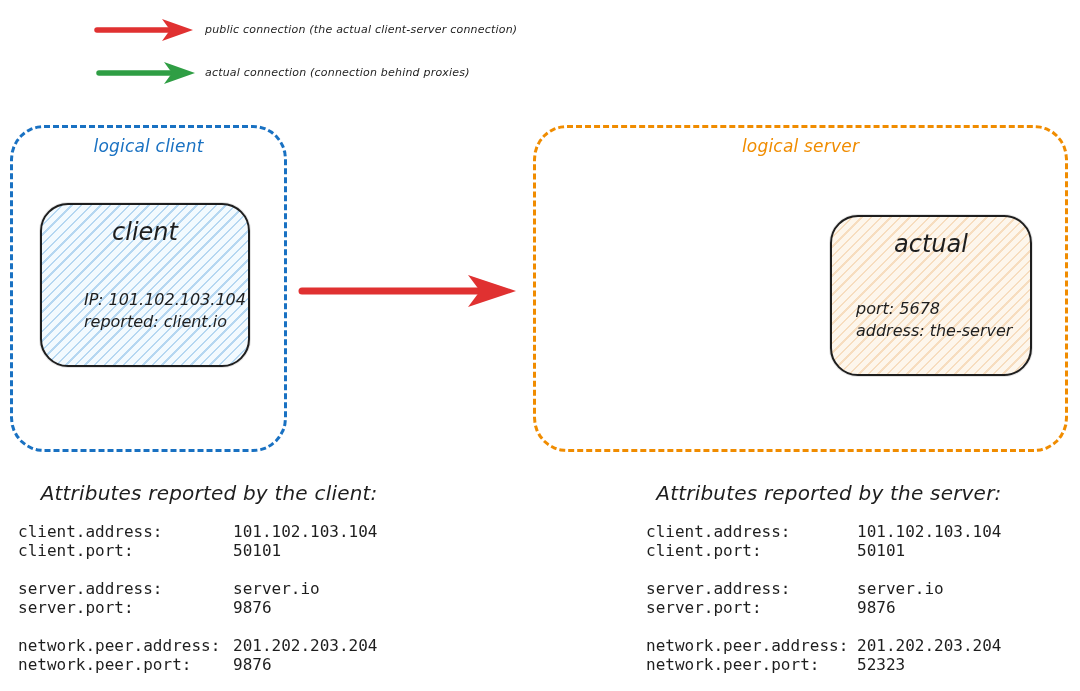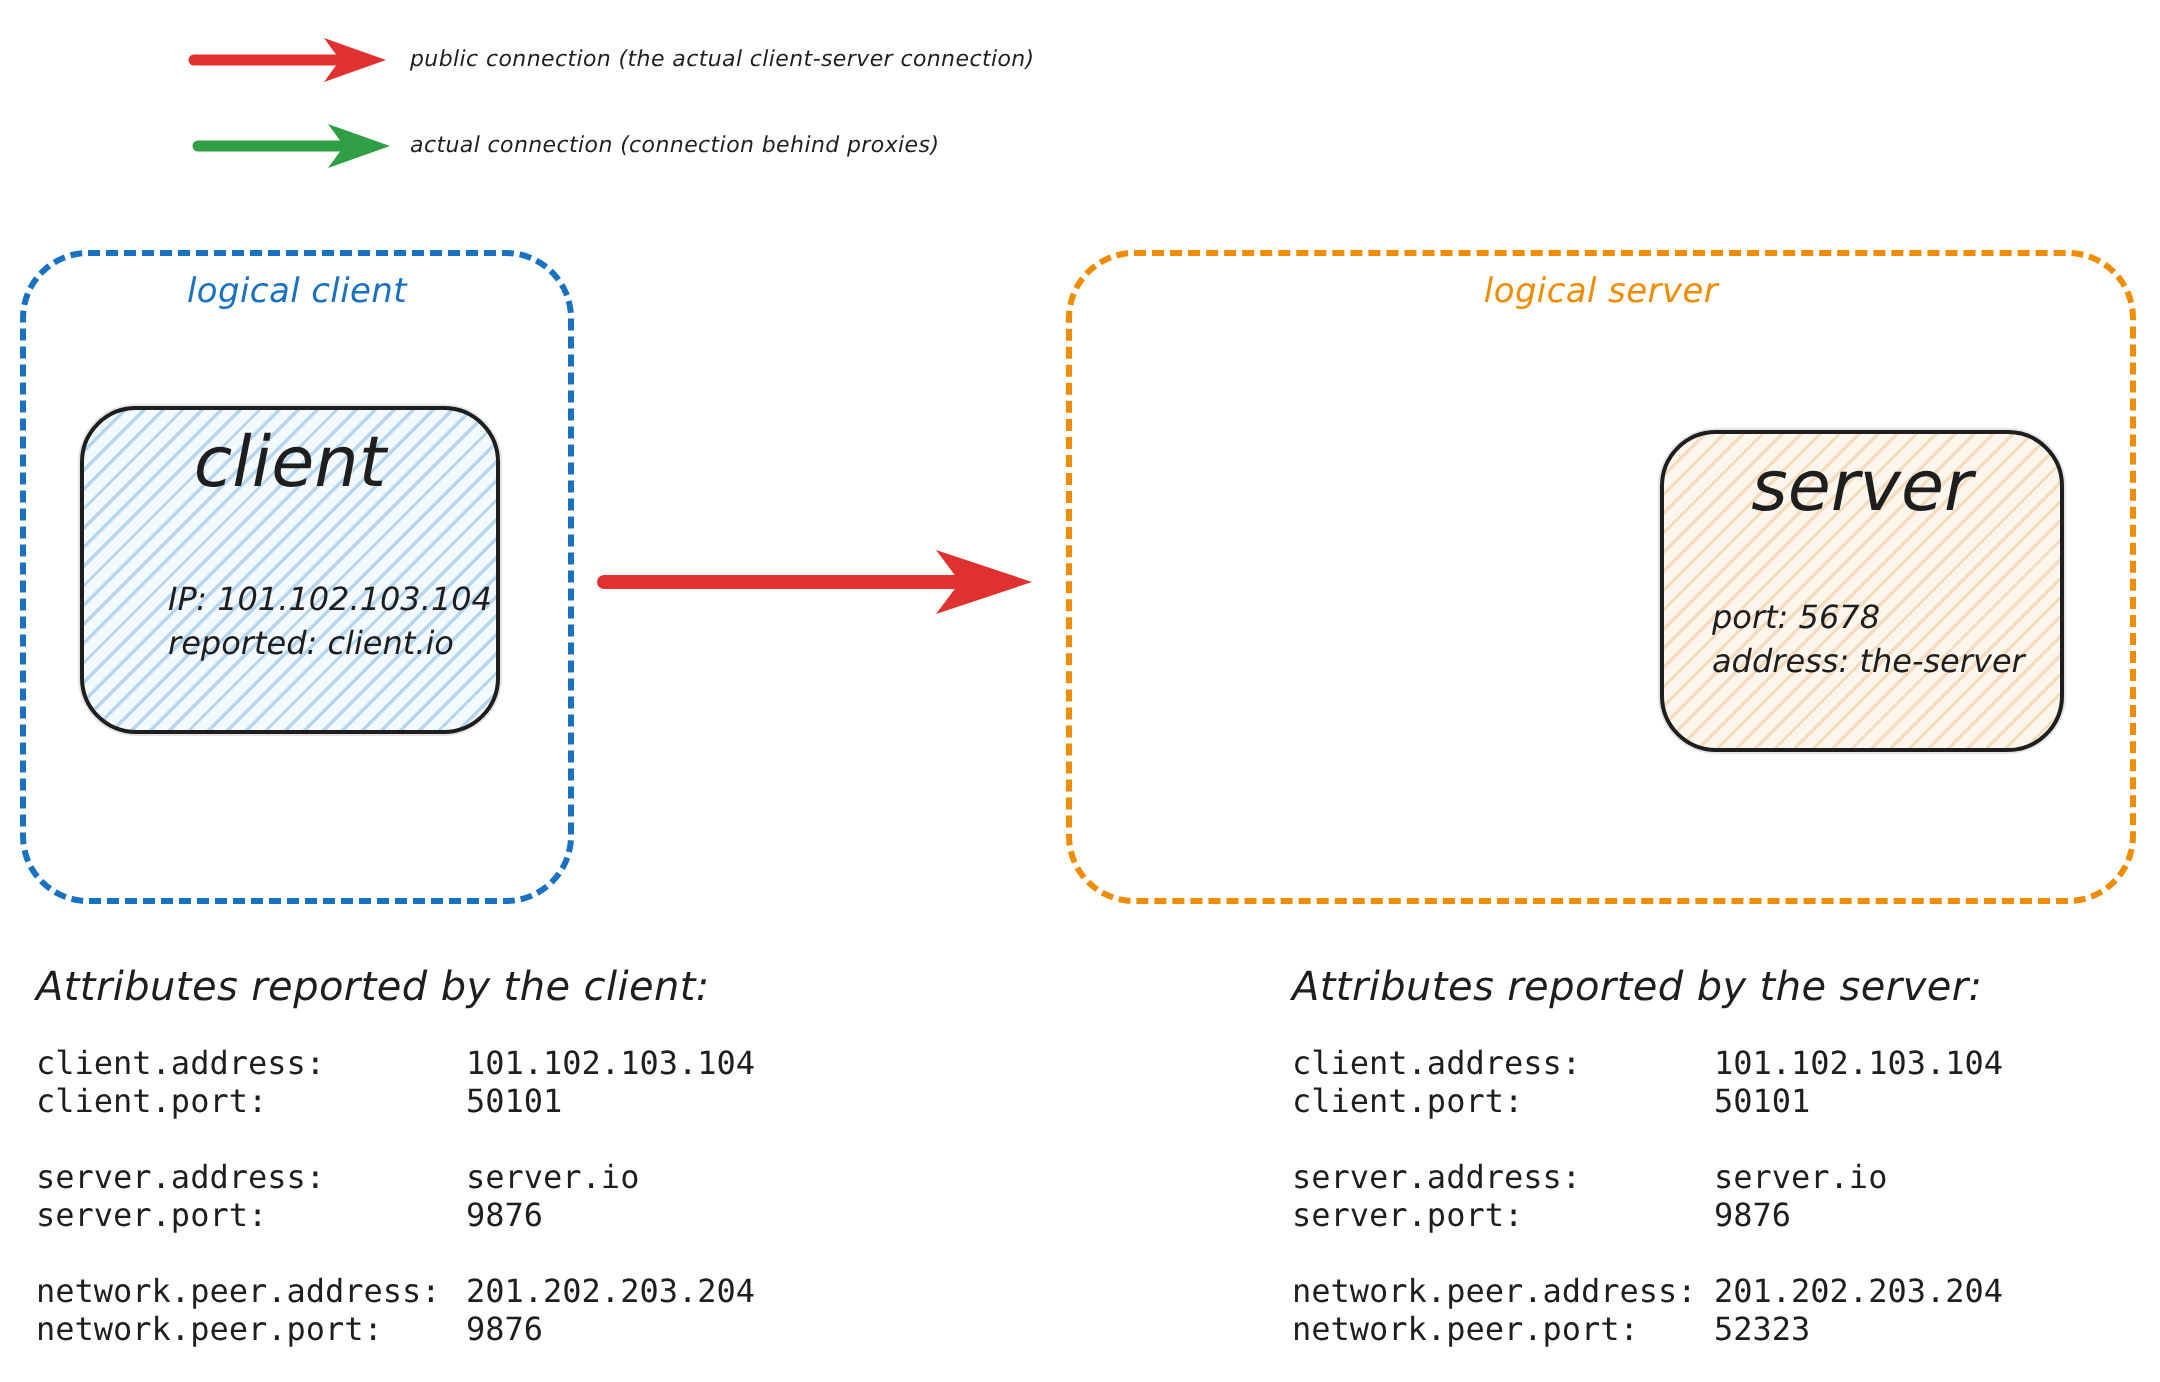--- a/index.html
+++ b/index.html
@@ -33,28 +33,28 @@
     background:
       repeating-linear-gradient(135deg, rgba(120,180,228,.50) 0 1.7px, transparent 1.7px 6.8px),
       #f3fafe;
   }
   .node.fill-peach{
     background:
       repeating-linear-gradient(135deg, rgba(238,186,128,.42) 0 1.7px, transparent 1.7px 6.8px),
       #fdf6ec;
   }
   .node-title{
-    text-align:center;font-size:35px;line-height:34px;font-style:italic;
+    text-align:center;font-size:24px;line-height:34px;font-style:italic;
     white-space:pre-line;color:var(--ink);
   }
   .node-info{position:absolute;font-size:16px;font-style:italic;color:var(--ink);}
 
   .attrs{position:absolute;font-family:"DejaVu Sans Mono",monospace;color:var(--ink);}
   .attrs-title{font-family:"DejaVu Sans",sans-serif;font-size:20px;line-height:24px;
-    font-weight:500;margin-bottom:17px;color:var(--ink);}
+    font-weight:500;margin-bottom:17px;color:var(--ink);text-align:right;}
   .attr-group{margin-bottom:19px;}
   .attr-row{display:grid;font-size:16px;line-height:19px;}
   .attrs-left .attr-row{grid-template-columns:215px 1fr;}
   .attrs-right .attr-row{grid-template-columns:211px 1fr;}
 </style>
 </head>
 <body>
 
 <div class="canvas">
 
@@ -92,21 +92,21 @@
       <polygon points="172,4 220,20 172,36 184,20" class="fill-red"></polygon>
     </svg>
   </div>
 
   <div class="abs dashed-box orange" style="left:533px;top:125px;width:535px;height:327px;">
     <div class="group-label orange hand">logical server</div>
   </div>
 
 
   <div class="node fill-peach" style="left:830px;top:215px;width:202px;height:161px;">
-    <div class="node-title" style="margin-top:10px;">server</div>
+    <div class="node-title" style="margin-top:10px;">actual</div>
     <div class="node-info" style="left:24px;top:81px;line-height:21.5px;">
       <div>port: 5678</div>
       <div>address: the-server</div>
     </div>
   </div>
 
   <div class="attrs attrs-left" style="left:18px;top:481px;">
     <div class="attrs-title hand">Attributes reported by the client:</div>
     <div class="attr-group">
       <div class="attr-row">

